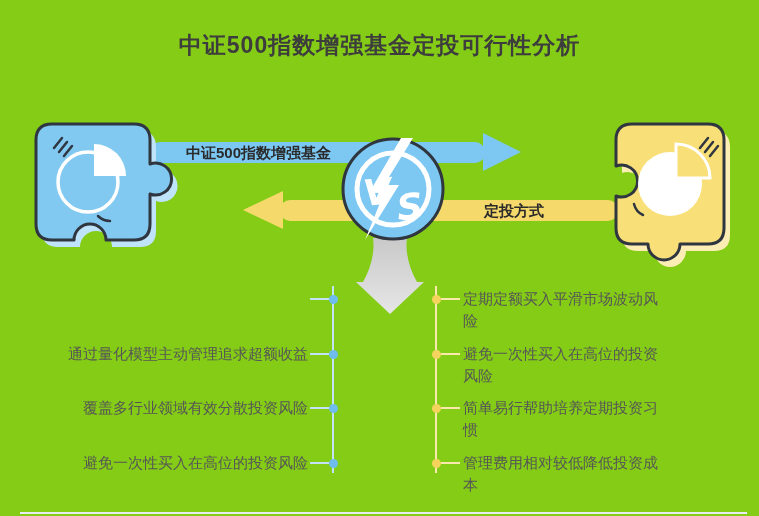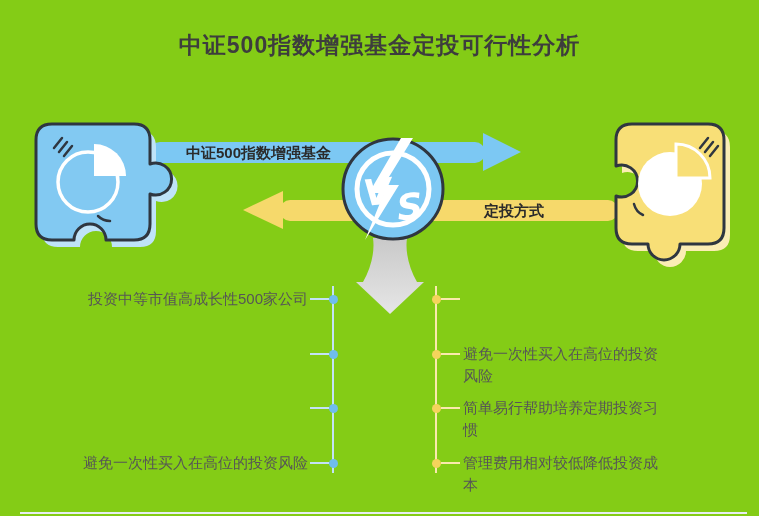--- a/index.html
+++ b/index.html
@@ -130,21 +130,23 @@
 
   <div class="dot dot-blue d1"></div>
   <div class="dot dot-blue d2"></div>
   <div class="dot dot-blue d3"></div>
   <div class="dot dot-blue d4"></div>
   <div class="dot dot-yellow d1"></div>
   <div class="dot dot-yellow d2"></div>
   <div class="dot dot-yellow d3"></div>
   <div class="dot dot-yellow d4"></div>
 
-  <div class="list-item left-item row1">投资中等市值高成长性500家公司</div>
+  <div class="list-item left-item row2">通过量化模型主动管理追求超额收益</div>
+  <div class="list-item left-item row3">覆盖多行业领域有效分散投资风险</div>
   <div class="list-item left-item row4">避免一次性买入在高位的投资风险</div>
 
+  <div class="list-item right-item row1">定期定额买入平滑市场波动风险</div>
   <div class="list-item right-item row2">避免一次性买入在高位的投资风险</div>
   <div class="list-item right-item row3">简单易行帮助培养定期投资习惯</div>
   <div class="list-item right-item row4">管理费用相对较低降低投资成本</div>
 
   <div class="bottom-line"></div>
 </div>
 
 </body></html>

